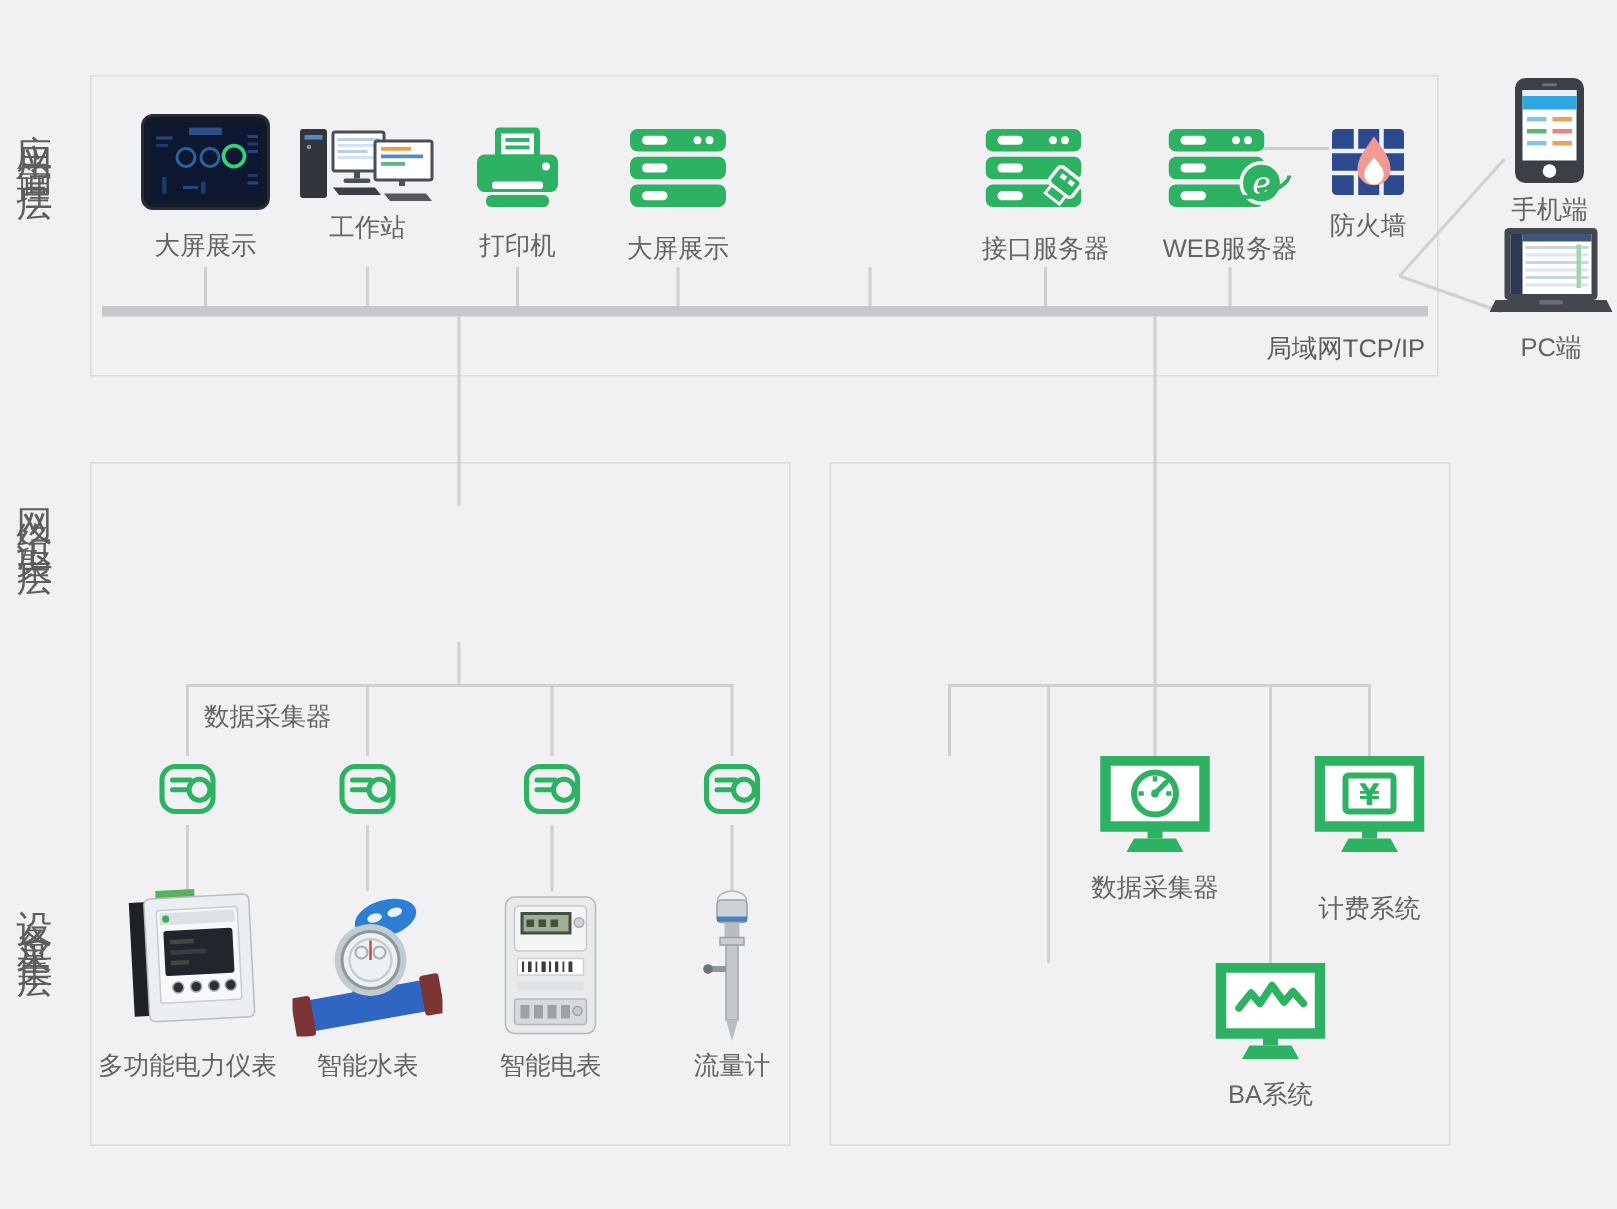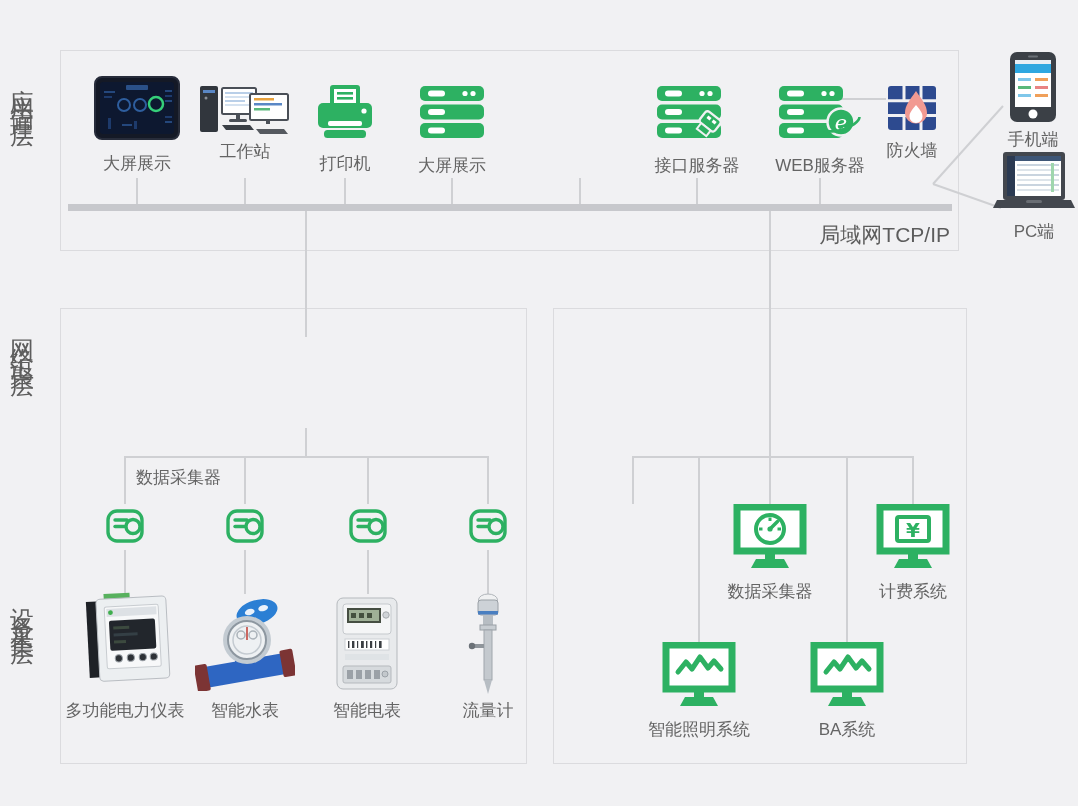--- a/index.html
+++ b/index.html
@@ -7,21 +7,21 @@
   .canvas{position:relative;width:1078px;height:806px;background:#f1f1f3;overflow:hidden;}
   .layer{position:absolute;left:7px;width:30px;writing-mode:vertical-rl;text-orientation:upright;
          font-size:24px;color:#5d5d5d;letter-spacing:9px;line-height:30px;}
   .box{position:absolute;border:1px solid #dbdbde;background:transparent;}
   .bus{position:absolute;background:#c7c8cc;}
   .vline,.hline{position:absolute;background:#cfd0d3;}
   .vline{width:2px;}
   .hline{height:2px;}
   .node{position:absolute;display:flex;flex-direction:column;align-items:center;}
   .nlabel{font-size:17px;color:#646464;white-space:nowrap;text-align:center;}
-  .bus-label{position:absolute;font-size:21px;color:#5c5c5c;text-align:right;}
+  .bus-label{position:absolute;font-size:17px;color:#5c5c5c;text-align:right;}
   .grp-label{position:absolute;font-size:17px;color:#646464;}
   svg{display:block;}
 </style>
 </head>
 <body>
 
 <svg width="0" height="0" style="position:absolute">
   <defs>
     <symbol id="srv" viewBox="0 0 64 52">
       <rect x="0" y="0" width="64" height="15" rx="5" fill="#2db162"></rect>
@@ -389,29 +389,23 @@
   <div class="node" style="left:732px;top:504px;width:76px">
     <svg width="76" height="66" viewBox="0 0 76 66">
         <use href="#m-gauge"></use>
       </svg>
     <div class="nlabel" style="margin-top:10px">数据采集器</div>
   </div>
   <div class="node" style="left:875px;top:504px;width:76px">
     <svg width="76" height="66" viewBox="0 0 76 66">
         <use href="#m-yen"></use>
       </svg>
-    <div class="nlabel" style="margin-top:10px">计费系统</div>
-  </div>
-
-  <div class="node" style="left:661px;top:642px;width:76px">
-    <svg width="76" height="66" viewBox="0 0 76 66">
-        <use href="#m-wave"></use>
-      </svg>
-    <div class="nlabel" style="margin-top:10px">智能照明系统</div>
-  </div>
+    <div class="nlabel" style="margin-top:24px">计费系统</div>
+  </div>
+
   <div class="node" style="left:809px;top:642px;width:76px">
     <svg width="76" height="66" viewBox="0 0 76 66">
         <use href="#m-wave"></use>
       </svg>
     <div class="nlabel" style="margin-top:10px">BA系统</div>
   </div>
 
 </div>
 
 </body></html>

